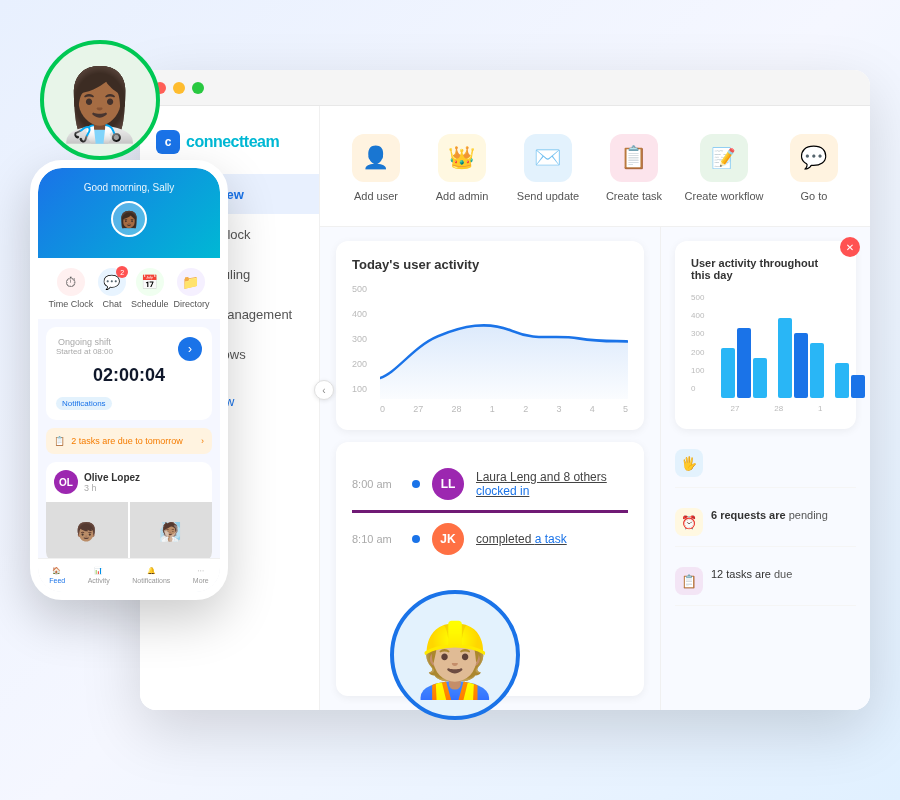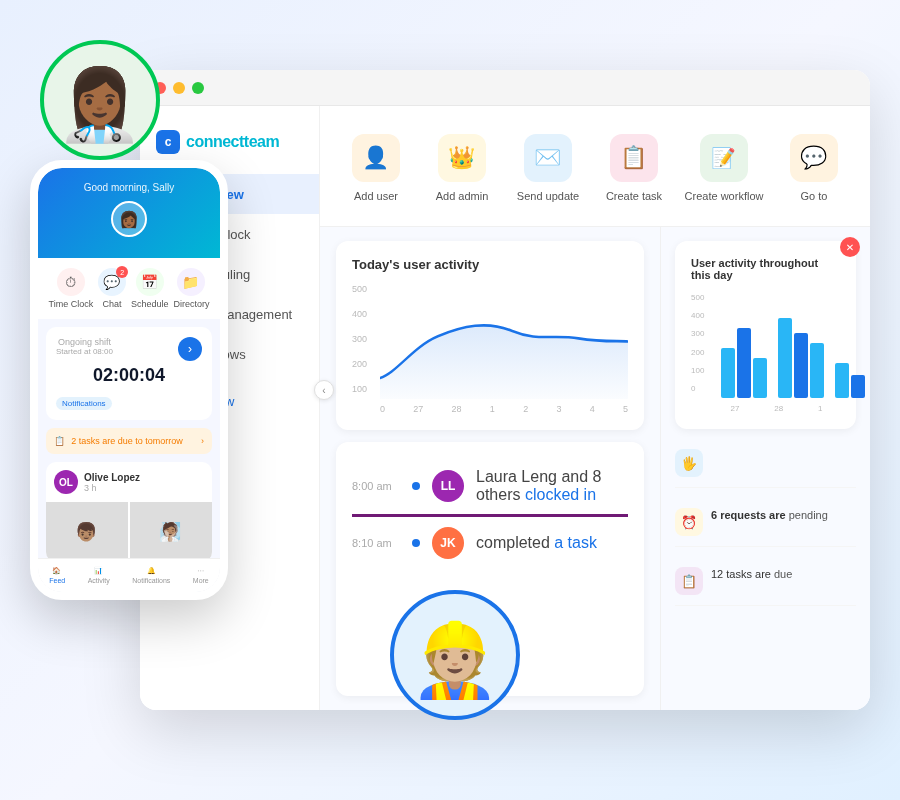--- a/index.html
+++ b/index.html
@@ -240,22 +240,23 @@
       display: flex;
       align-items: center;
       justify-content: center;
       font-size: 12px;
       color: #fff;
       font-weight: 700;
     }
 
     .feed-text {
       flex: 1;
-      font-size: 16px;
+      font-size: 12px;
       color: #444;
+      text-decoration: underline;
     }
 
     .feed-link {
       color: #1a73e8;
       font-weight: 500;
     }
 
     
     .phone-mockup {
       position: absolute;

